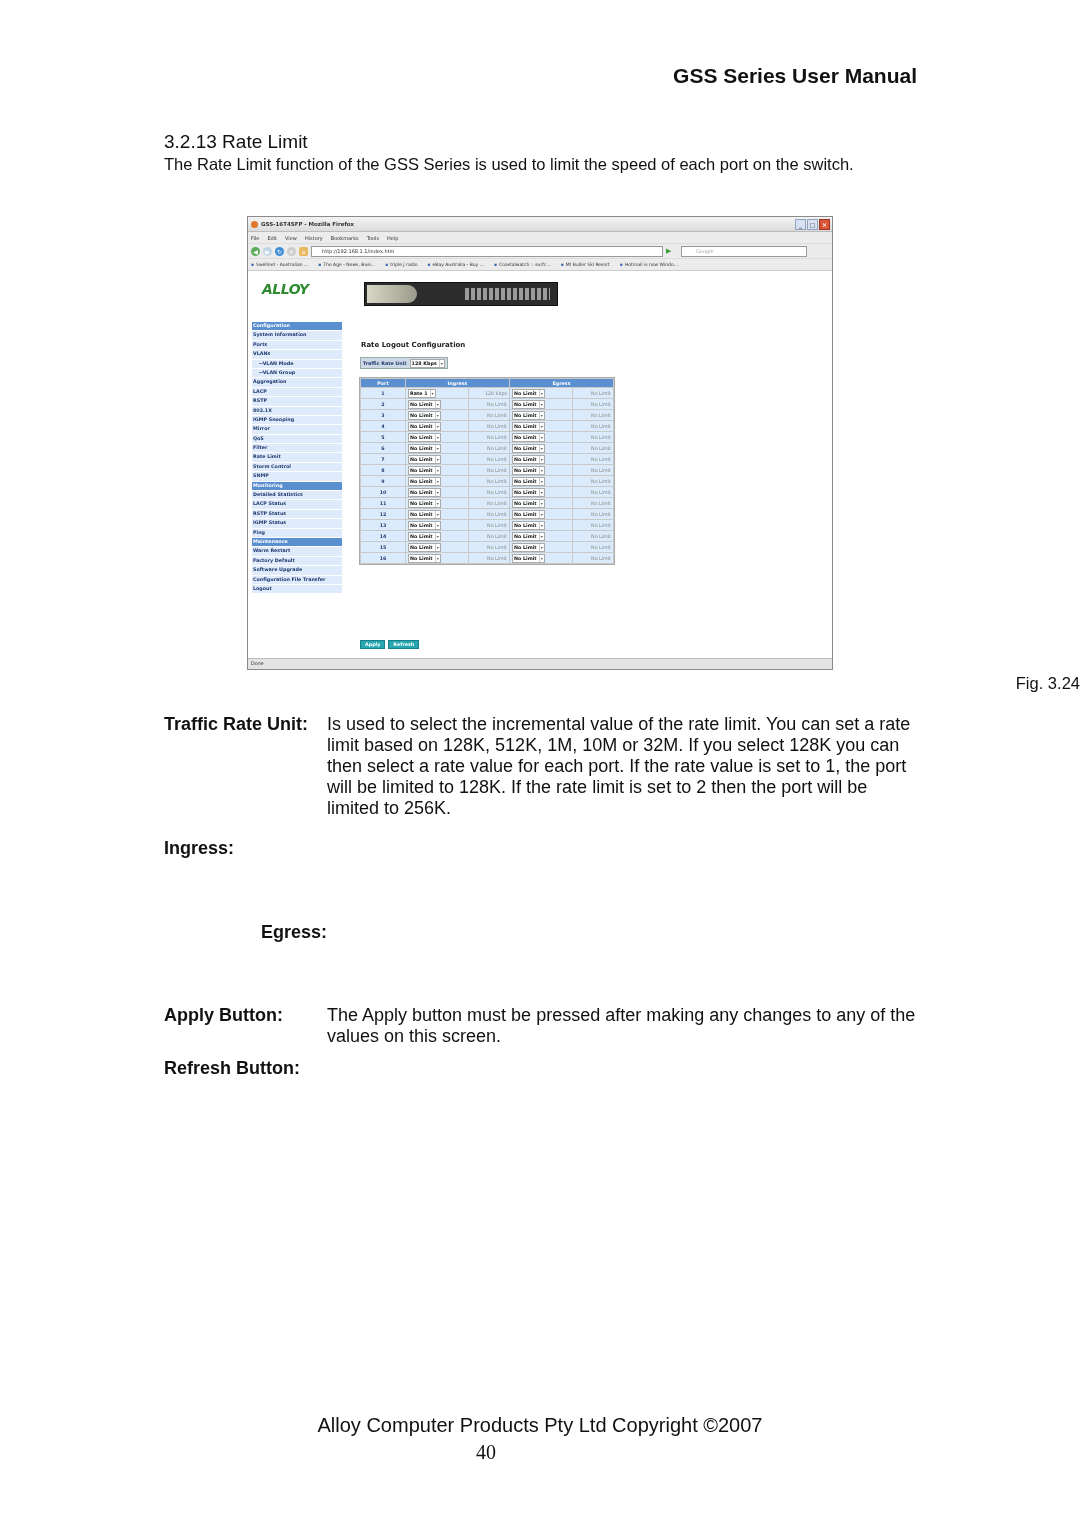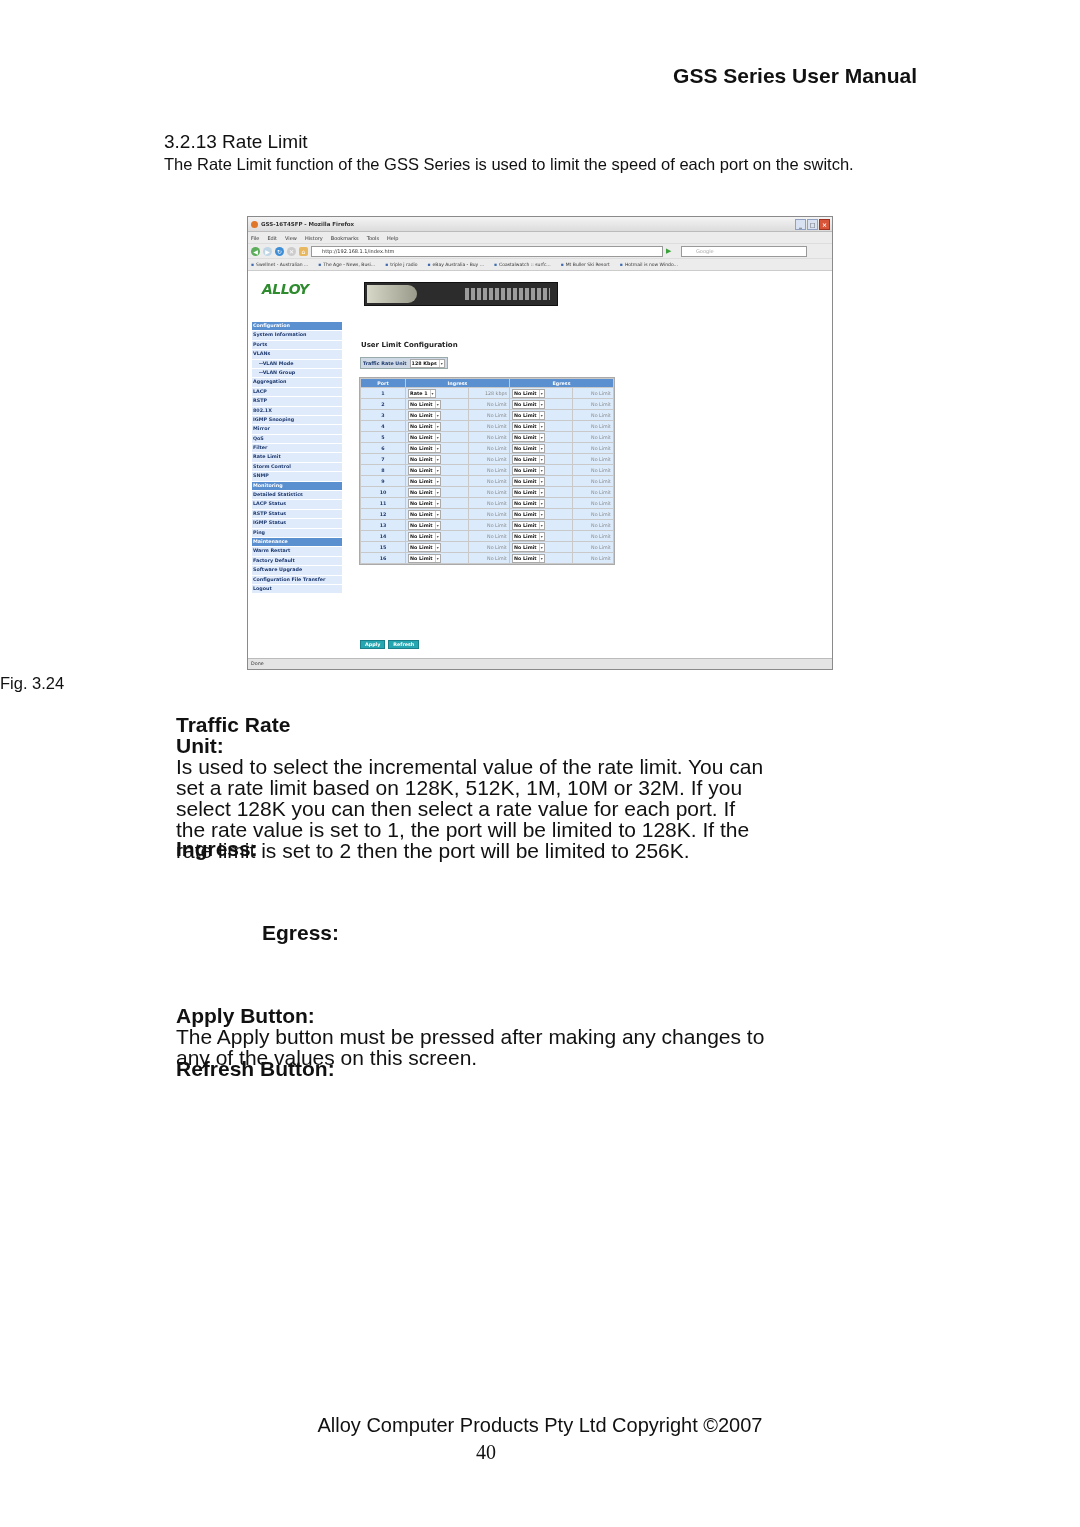--- a/index.html
+++ b/index.html
@@ -52,23 +52,23 @@
   #rate-table td { background:#dcebfb; font-size:4.8px; height:10px; padding:0 2px; color:#333; }
   #rate-table td.port { width:40px; text-align:center; font-weight:bold; color:#1e3a6e; }
   #rate-table td.selcell { width:58px; }
   #rate-table td.val { width:36px; text-align:right; color:#888; }
 
   #btn-row { left:112px; top:369px; display:flex; gap:3px; }
   .tbtn { background:#26a6b0; color:#fff; font-size:4.8px; font-weight:bold; padding:1px 4px; border:1px solid #1a7f88; }
 
   .statusbar { position:absolute; left:0; bottom:0; width:100%; height:10px; background:#e4e4e4; border-top:1px solid #bbb; font-size:4.8px; line-height:10px; padding-left:3px; color:#333; }
 
-  #fig-caption { left:0; width:1080px; top:674px; text-align:left; font-size:16.5px; }
-
-  .def { left:176px; width:760px; font-size:21px; line-height:21px; display:flex;flex-direction:column; }
+  #fig-caption { left:0; width:1080px; top:674px; text-align:right; font-size:16.5px; }
+
+  .def { left:164px; width:760px; font-size:18px; line-height:21px; display:flex; }
   .def .term { width:163px; font-weight:bold; flex:none; }
   .def .desc { width:590px; }
 
   #footer { left:0; width:1080px; top:1414px; text-align:center; font-size:20px; }
   #page-num { left:0; width:972px; top:1441px; text-align:center; font-size:20px; font-family:"Liberation Serif", serif; }
 </style>
 </head>
 <body>
 
 <div class="abs" id="doc-header">GSS Series User Manual</div>
@@ -146,21 +146,21 @@
         <div class="side-item">IGMP Status</div>
         <div class="side-item">Ping</div>
         <div class="side-item section">Maintenance</div>
         <div class="side-item">Warm Restart</div>
         <div class="side-item">Factory Default</div>
         <div class="side-item">Software Upgrade</div>
         <div class="side-item">Configuration File Transfer</div>
         <div class="side-item">Logout</div>
       </div>
 
-    <div class="abs" id="rl-title">User Limit Configuration</div>
+    <div class="abs" id="rl-title">Rate Logout Configuration</div>
     <div class="abs" id="unit-box">
       <span class="lbl">Traffic Rate Unit</span>
       <span class="sel">
         <span>128 Kbps</span>
         <span class="arrow">▾</span>
       </span>
     </div>
 
     <table class="abs" id="rate-table">
       <thead>

